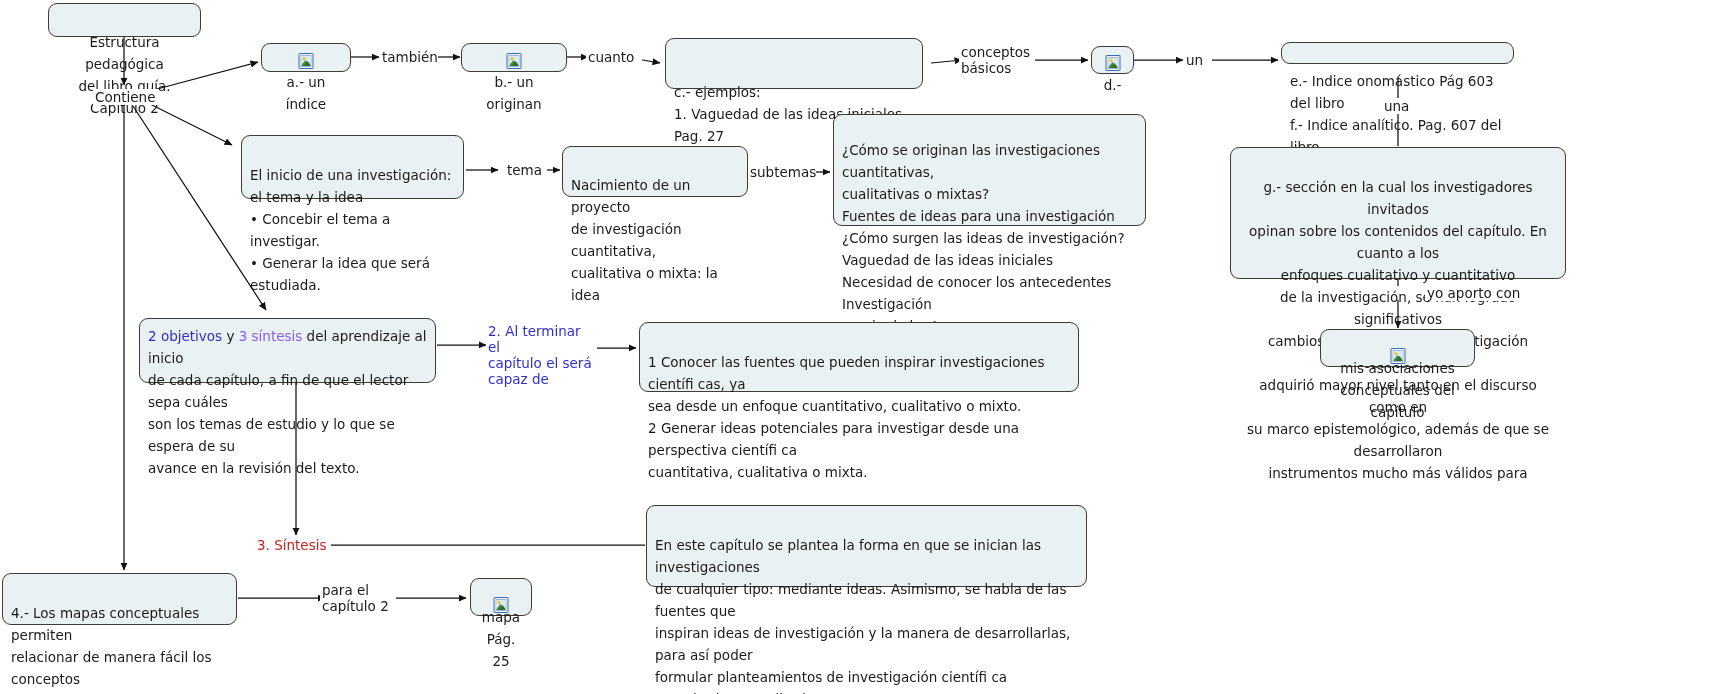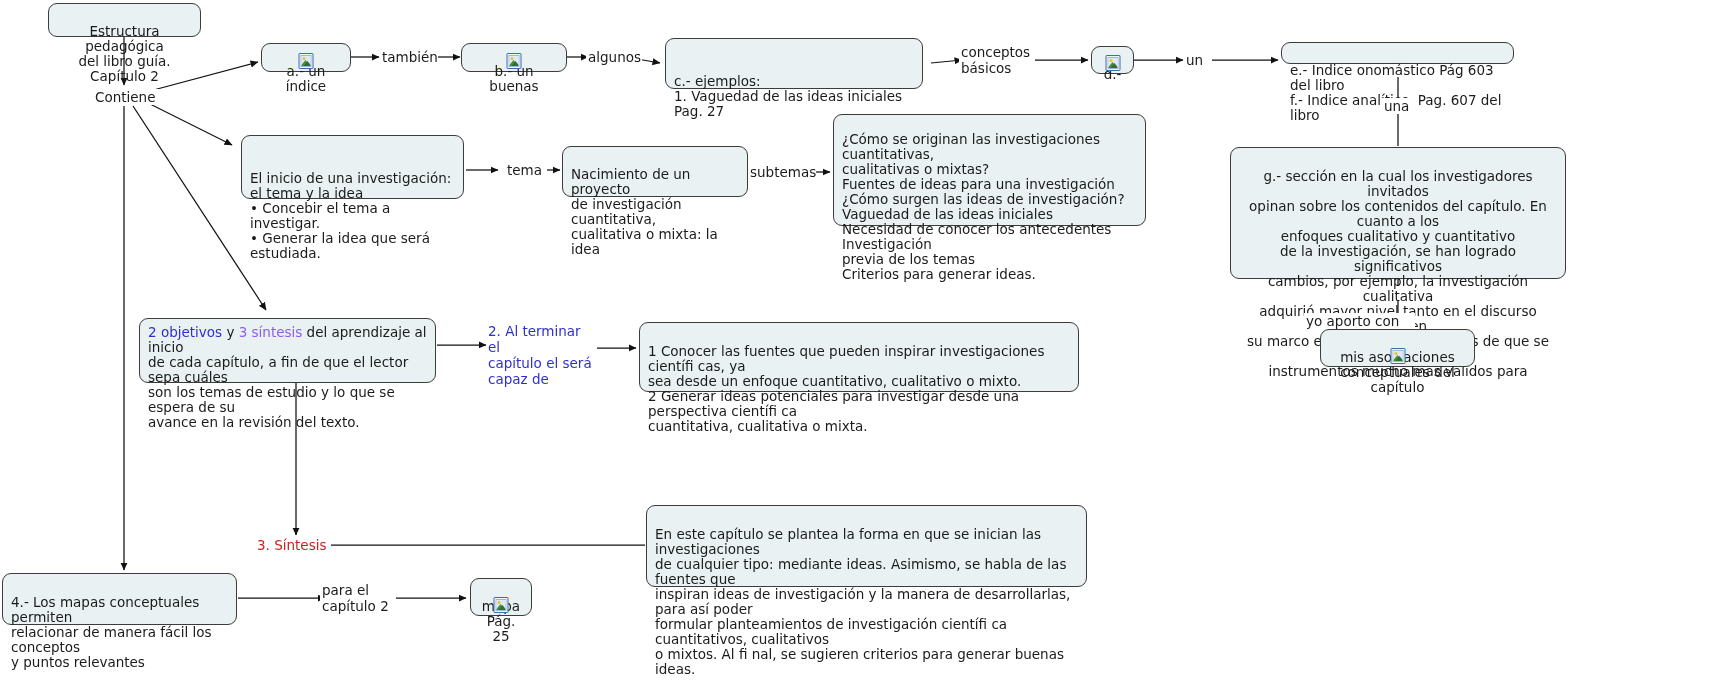--- a/index.html
+++ b/index.html
@@ -8,21 +8,21 @@
   svg#links{position:absolute;left:0;top:0;width:1722px;height:694px;pointer-events:none;}
 
   .node{
     position:absolute;
     box-sizing:border-box;
     background:#e9f1f2;
     border:1px solid #3c3c3c;
     border-radius:9px;
     color:#1b1b1b;
     font-size:13.5px;
-    line-height:15px;
+    line-height:22px;
     padding:5px 8px 5px 8px;
     white-space:pre-line;
     z-index:3;
   }
   .node.center{text-align:center;}
   .node.withimg{padding-bottom:18px;}
 
   .label{
     position:absolute;
     color:#1b1b1b;
@@ -139,21 +139,21 @@
   </div>
 
   <div class="node center withimg" style="left:261px;top:43px;width:90px;height:29px;">
     <span>a.- un índice</span>
     <span class="imgicon">
       <span class="frame"></span><span class="inner"><span class="sky"></span><span class="sun"></span><span class="hill"></span><span class="hill2"></span></span>
     </span>
   </div>
 
   <div class="node center withimg" style="left:461px;top:43px;width:106px;height:29px;">
-    <span>b.- un buenas</span>
+    <span>b.- un originan</span>
     <span class="imgicon">
       <span class="frame"></span><span class="inner"><span class="sky"></span><span class="sun"></span><span class="hill"></span><span class="hill2"></span></span>
     </span>
   </div>
 
   <div class="node" style="left:665px;top:38px;width:258px;height:51px;padding-top:20px;">
     <span>c.- ejemplos:
 1. Vaguedad de las ideas iniciales Pag. 27</span>
   </div>
 
@@ -181,21 +181,21 @@
   </div>
 
   <div class="node center withimg" style="left:1320px;top:329px;width:155px;height:38px;">
     <span>mis asociaciones
 conceptuales del capítulo</span>
     <span class="imgicon">
       <span class="frame"></span><span class="inner"><span class="sky"></span><span class="sun"></span><span class="hill"></span><span class="hill2"></span></span>
     </span>
   </div>
 
-  <div class="node" style="left:241px;top:135px;width:223px;height:64px;padding-top:20px;">
+  <div class="node" style="left:241px;top:135px;width:223px;height:64px;padding-top:6px;">
     <span>El inicio de una investigación:
 el tema y la idea
 • Concebir el tema a investigar.
 • Generar la idea que será estudiada.</span>
   </div>
 
   <div class="node" style="left:562px;top:146px;width:186px;height:51px;padding-top:5px;">
     <span>Nacimiento de un proyecto
 de investigación  cuantitativa,
 cualitativa o mixta: la idea</span>
@@ -245,30 +245,30 @@
 Pág. 25</span>
     <span class="imgicon">
       <span class="frame"></span><span class="inner"><span class="sky"></span><span class="sun"></span><span class="hill"></span><span class="hill2"></span></span>
     </span>
   </div>
 
   <div class="label" style="left:93px;top:89px;width:62px;">Contiene</div>
 
   <div class="label" style="left:380px;top:49px;width:54px;">también</div>
 
-  <div class="label" style="left:586px;top:49px;width:52px;">algunos</div>
+  <div class="label" style="left:586px;top:49px;width:52px;">cuanto</div>
 
   <div class="label" style="left:959px;top:44px;width:72px;">conceptos
 básicos</div>
 
   <div class="label" style="left:1184px;top:52px;width:24px;">un</div>
 
   <div class="label" style="left:1382px;top:98px;width:32px;">una</div>
 
-  <div class="label" style="left:1304px;top:285px;width:107px;margin-top:28px;">yo aporto con</div>
+  <div class="label" style="left:1425px;top:285px;width:107px;">yo aporto con</div>
 
   <div class="label" style="left:505px;top:162px;width:38px;">tema</div>
 
   <div class="label" style="left:748px;top:164px;width:64px;">subtemas</div>
 
   <div class="label blue" style="left:486px;top:323px;width:107px;">2. Al terminar el
 capítulo el será
 capaz de</div>
 
   <div class="label red" style="left:255px;top:537px;width:72px;">3. Síntesis</div>

